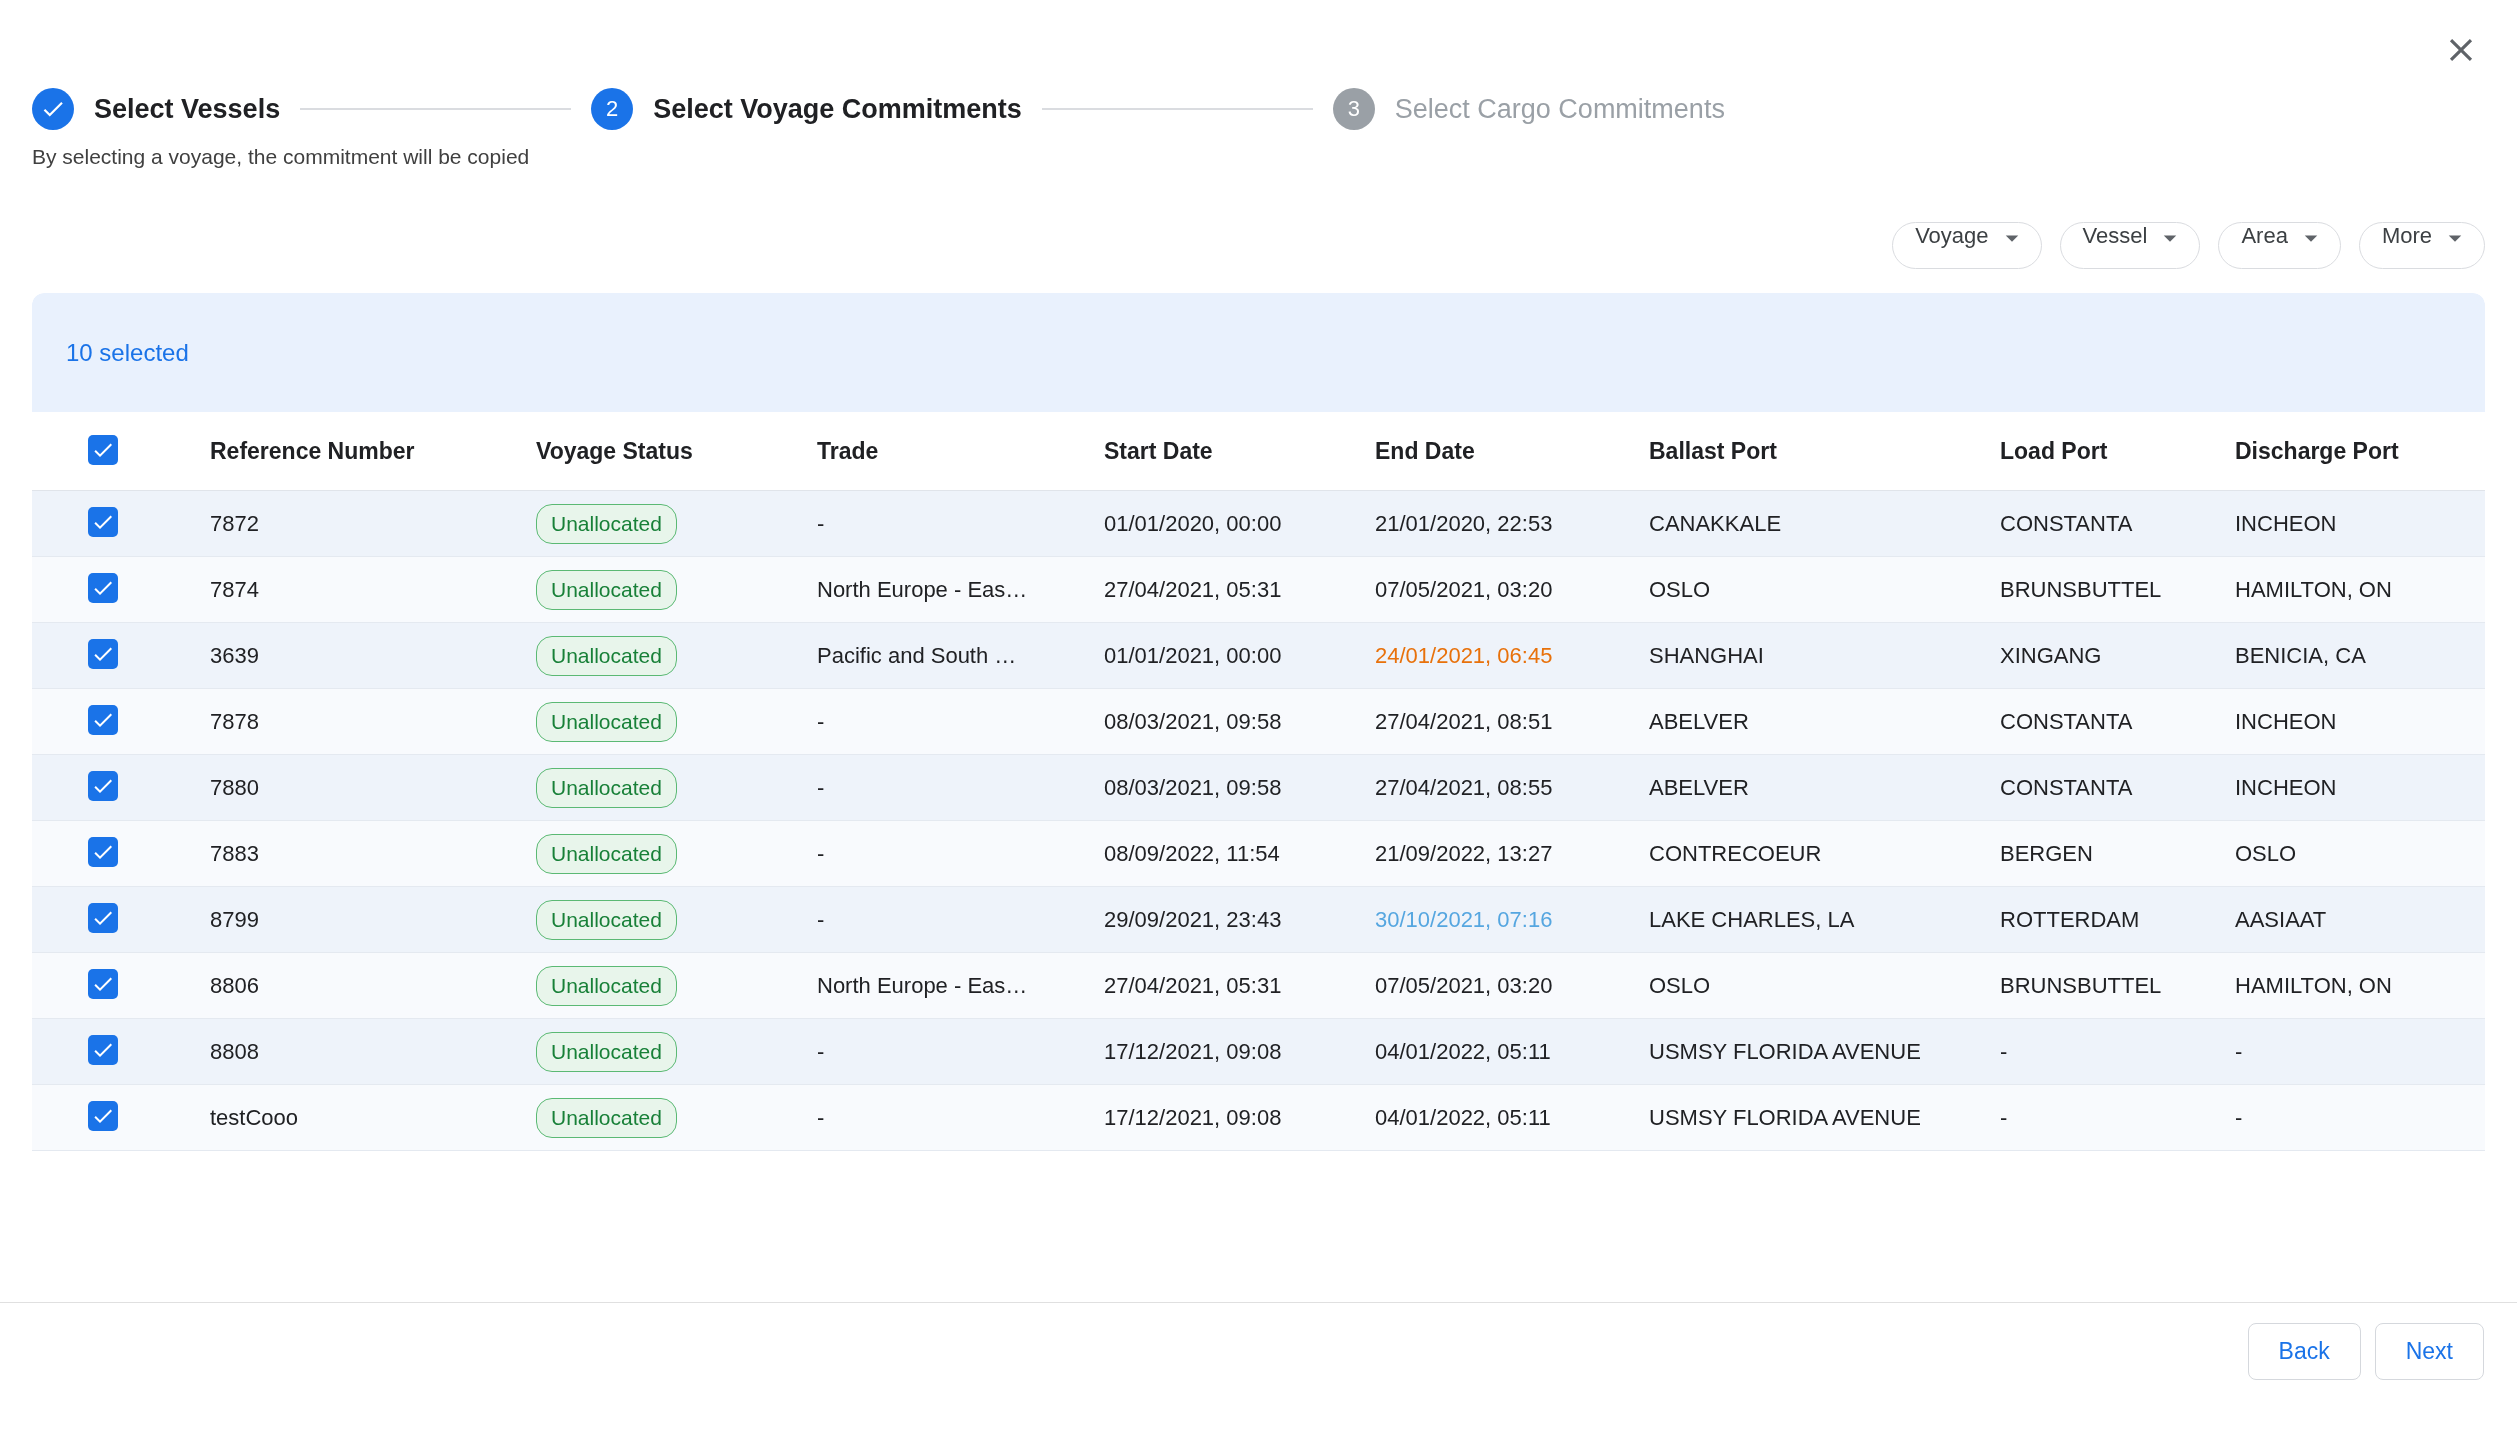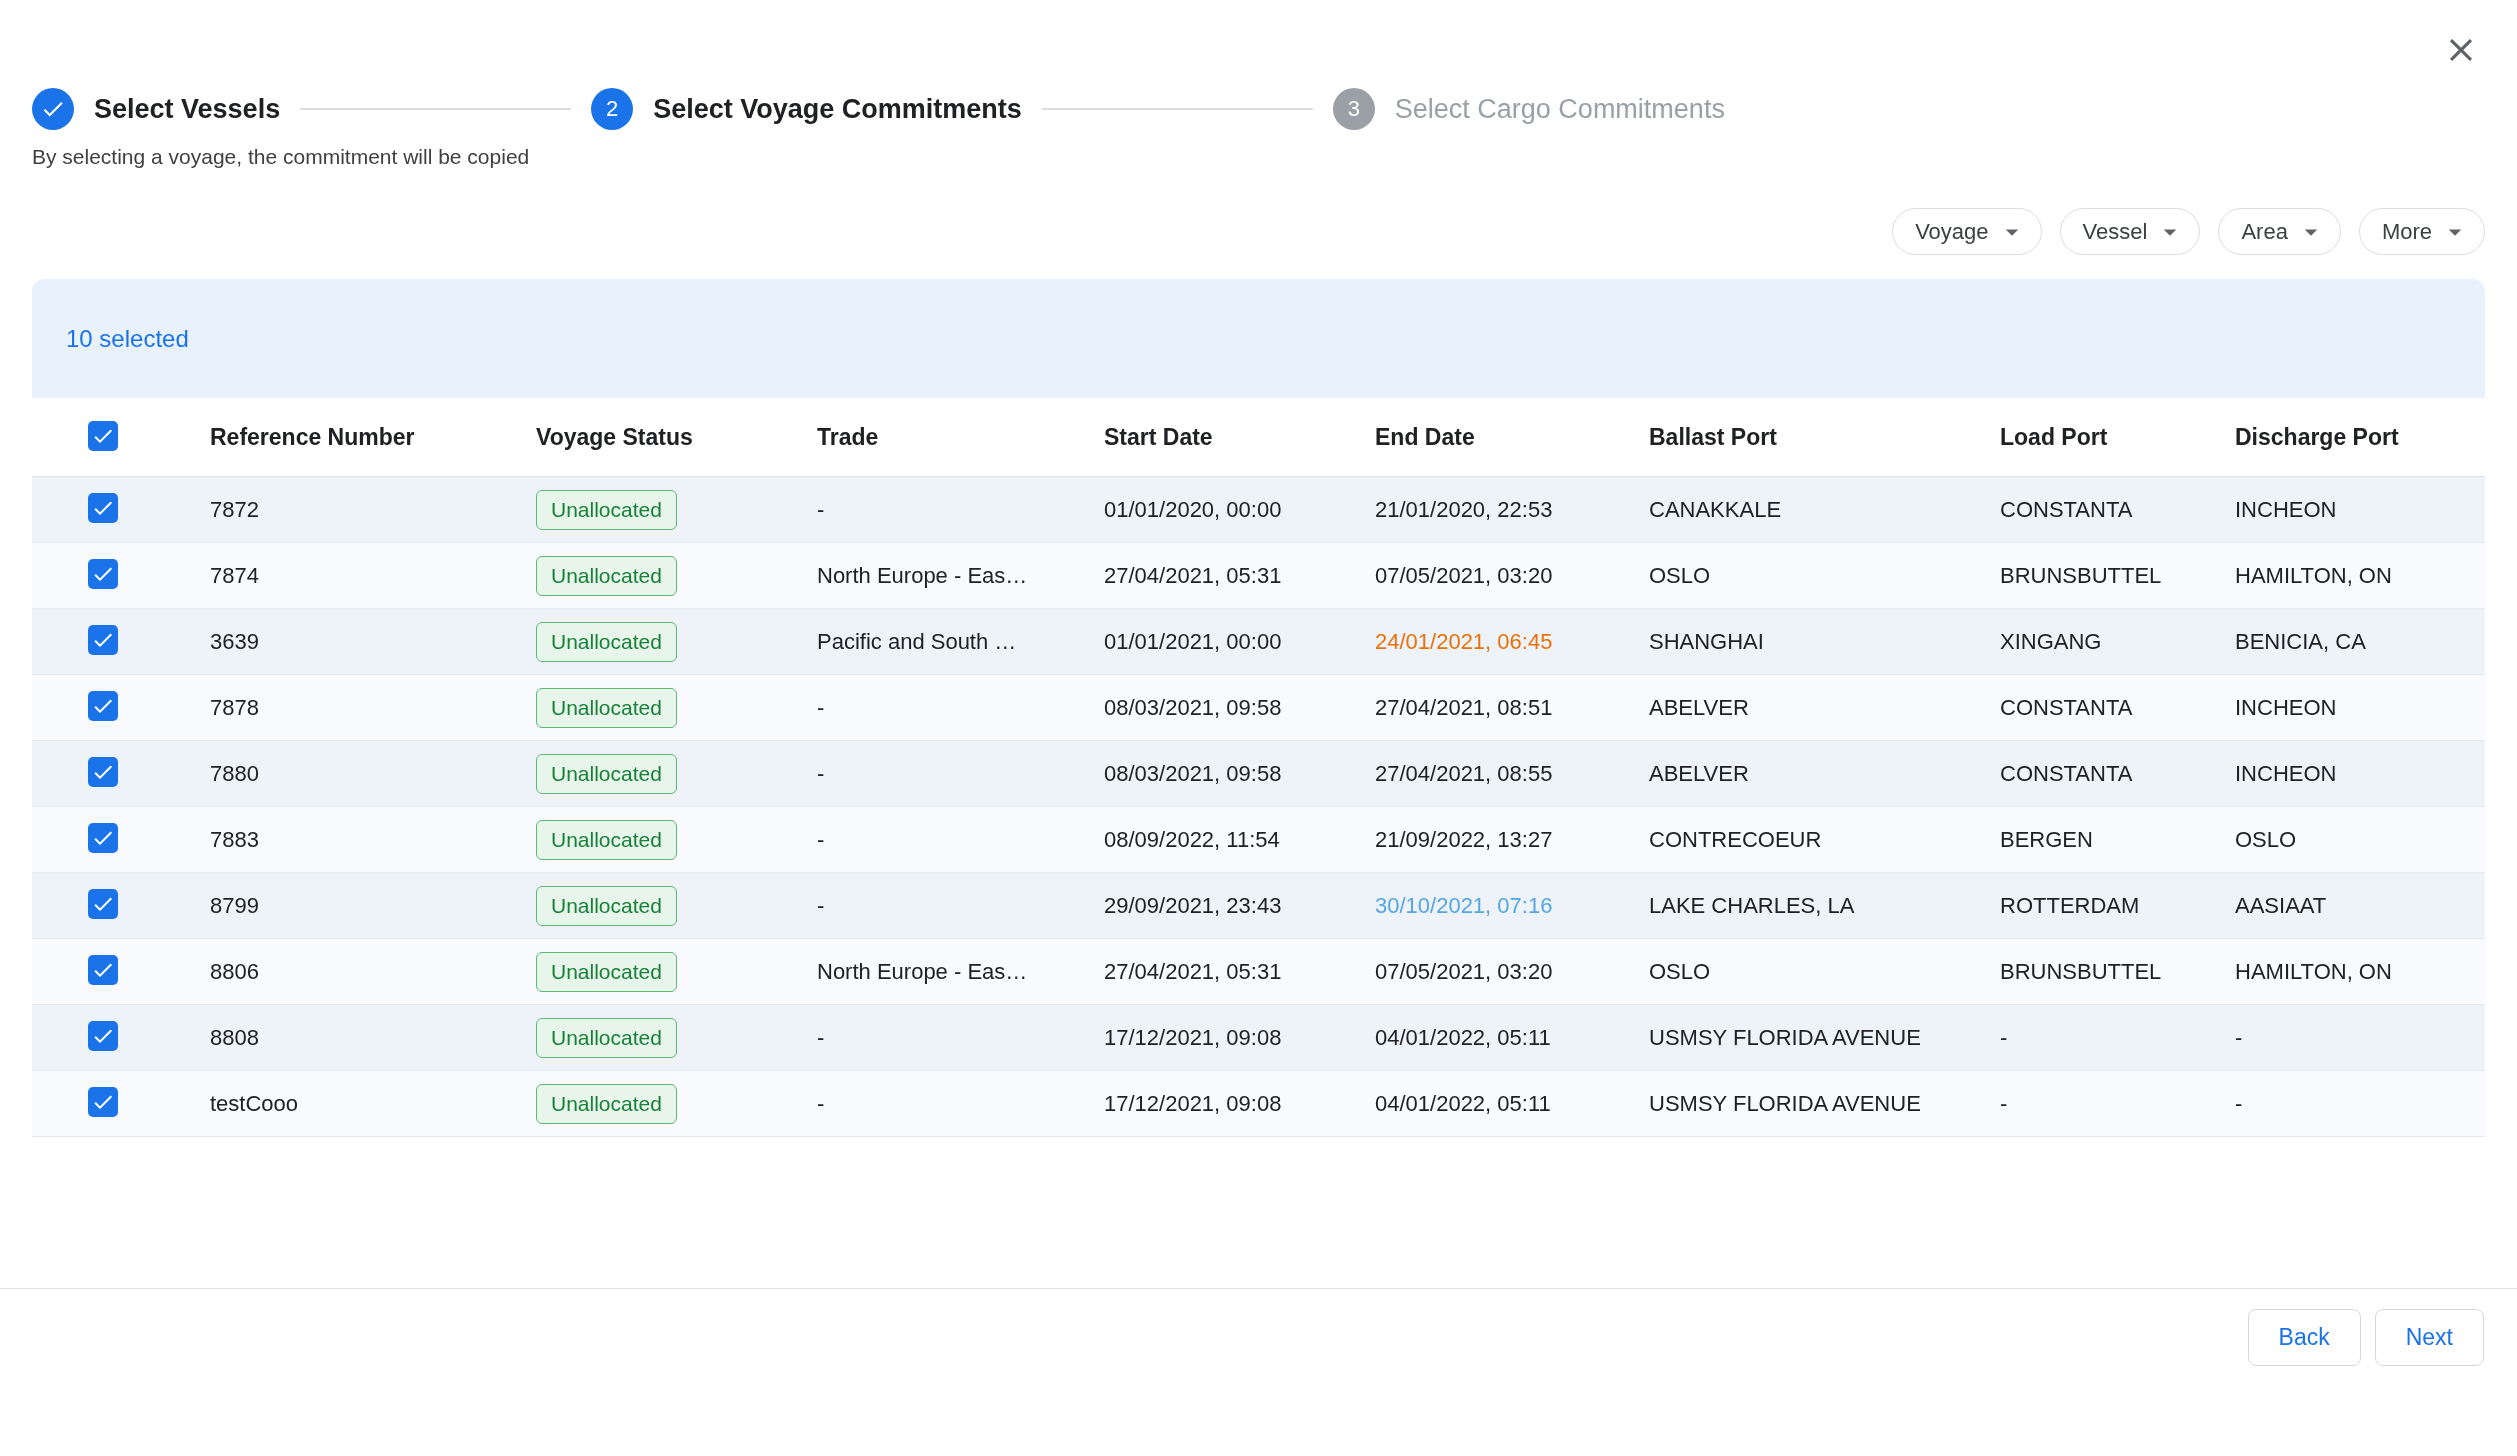--- a/index.html
+++ b/index.html
@@ -23,22 +23,22 @@
   .step-circle.upcoming { background:var(--step-inactive,#9aa0a6); }
   .step-circle svg { width:26px; height:26px; }
   .step-label { font-size:27px; font-weight:700; color:#202124; white-space:nowrap; }
   .step-label.upcoming { font-weight:400; color:#9aa0a6; }
   .connector { width:271px; height:2px; background:#dadce0; margin:0 20px; flex:0 0 auto; }
 
   .caption { margin-top:14px; font-size:21px; color:#404040; line-height:26px; }
 
   
   .filters { margin-top:38px; display:flex; justify-content:flex-end; gap:18px; }
-  .chip-btn { display:flex; align-items:center; gap:8px; height:47px; padding:0 14px 0 22px; background:#ffffff;
-              border:1px solid #dadce0; border-radius:24px; cursor:pointer; font-family:inherit; }
+  .chip-btn { display:flex; align-items:flex-start; gap:8px; height:47px; padding:0 14px 0 22px; background:#ffffff;
+              border:1px solid #dadce0; border-radius:24px; cursor:pointer; font-family:inherit;margin-top:14px; }
   .chip-btn .chip-label { font-size:22px; font-weight:500; color:#3c4043; }
   .chip-btn svg { width:30px; height:30px; }
 
   
   .table-card { margin-top:24px; height:995px; border-radius:12px 12px 0 0; overflow:hidden; background:#ffffff; }
   .selected-band { height:119px; background:var(--selected-band-bg,#e9f1fd); display:flex; align-items:center;
                    padding:3px 34px; border-radius:12px 12px 0 0; }
   .selected-band .sel-text { font-size:24px; color:var(--accent,#1a73e8); }
 
   .tgrid { display:grid; grid-template-columns:178px 326px 281px 287px 271px 274px 351px 235px 1fr; align-items:center; }
@@ -47,21 +47,21 @@
   .trow { height:66px; border-bottom:1px solid #e4e9f0; }
   .tbody .trow:nth-child(odd) { background:#eef3fa; }
   .tbody .trow:nth-child(even) { background:#f8fafd; }
   .cell { font-size:22px; color:#202124; white-space:nowrap; overflow:hidden; text-overflow:ellipsis; padding-right:16px; }
   .c-check { padding-left:56px; padding-right:0; }
 
   .checkbox { width:30px; height:30px; border-radius:5px; background:var(--accent,#1a73e8); display:inline-flex;
               align-items:center; justify-content:center; cursor:pointer; }
   .checkbox svg { width:24px; height:24px; }
 
-  .chip { display:inline-block; padding:7px 14px; border-radius:6px; background:var(--chip-bg,#e8f5eb);
+  .chip { display:inline-block; padding:7px 14px; border-radius:16px; background:var(--chip-bg,#e8f5eb);
           border:1px solid var(--chip-border,#5bb974); color:var(--chip-text,#188038); font-size:21px; line-height:24px; }
 
   .end-orange { color:var(--end-orange,#e8710a); }
   .end-blue { color:var(--end-blue,#55a6e0); }
 
   
   .footer { margin:14px -32px 0 -32px; border-top:1px solid #e0e0e0; padding:20px 33px 0 33px;
             display:flex; justify-content:flex-end; gap:14px; background:#ffffff; }
   .footer-btn { height:57px; padding:0 30px; border:1px solid #d5d8dd; border-radius:8px; background:#ffffff;
                 color:var(--accent,#1a73e8); font-size:23px; font-weight:500; font-family:inherit; cursor:pointer; }

